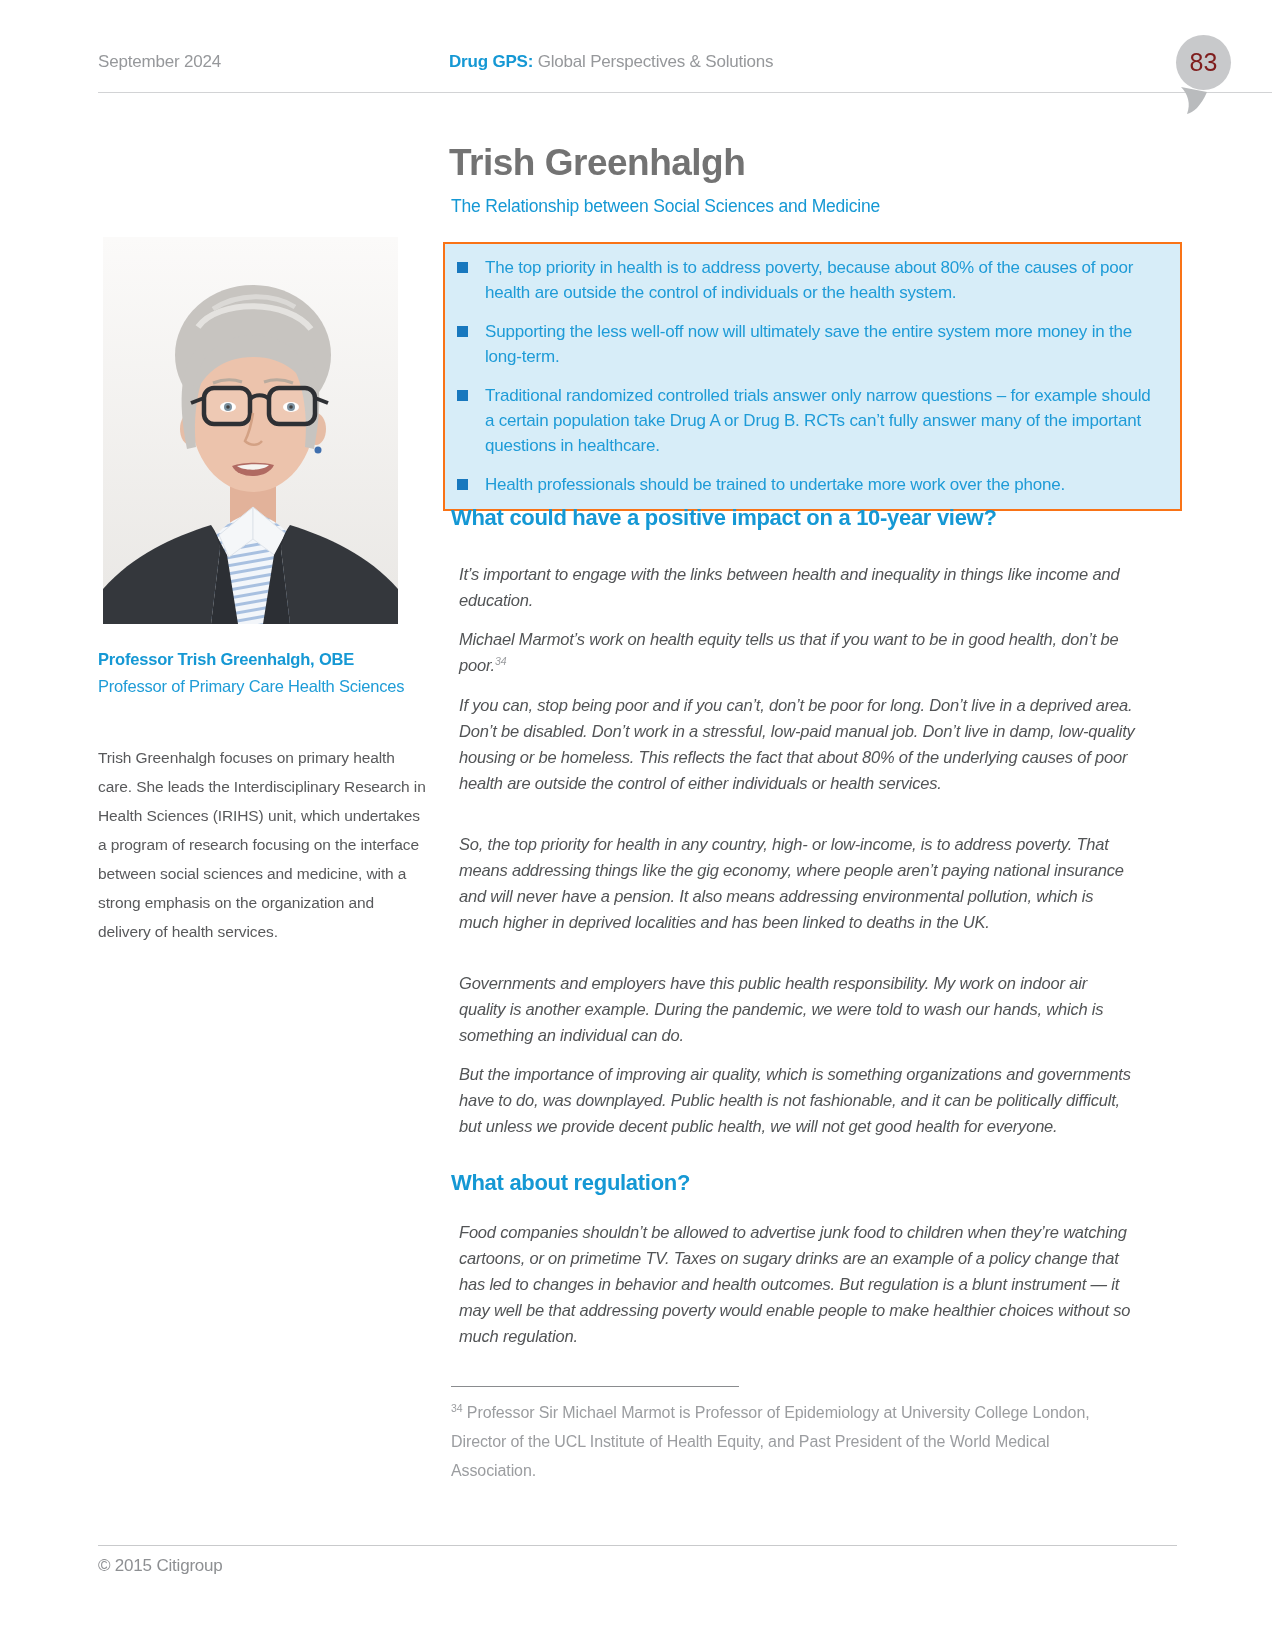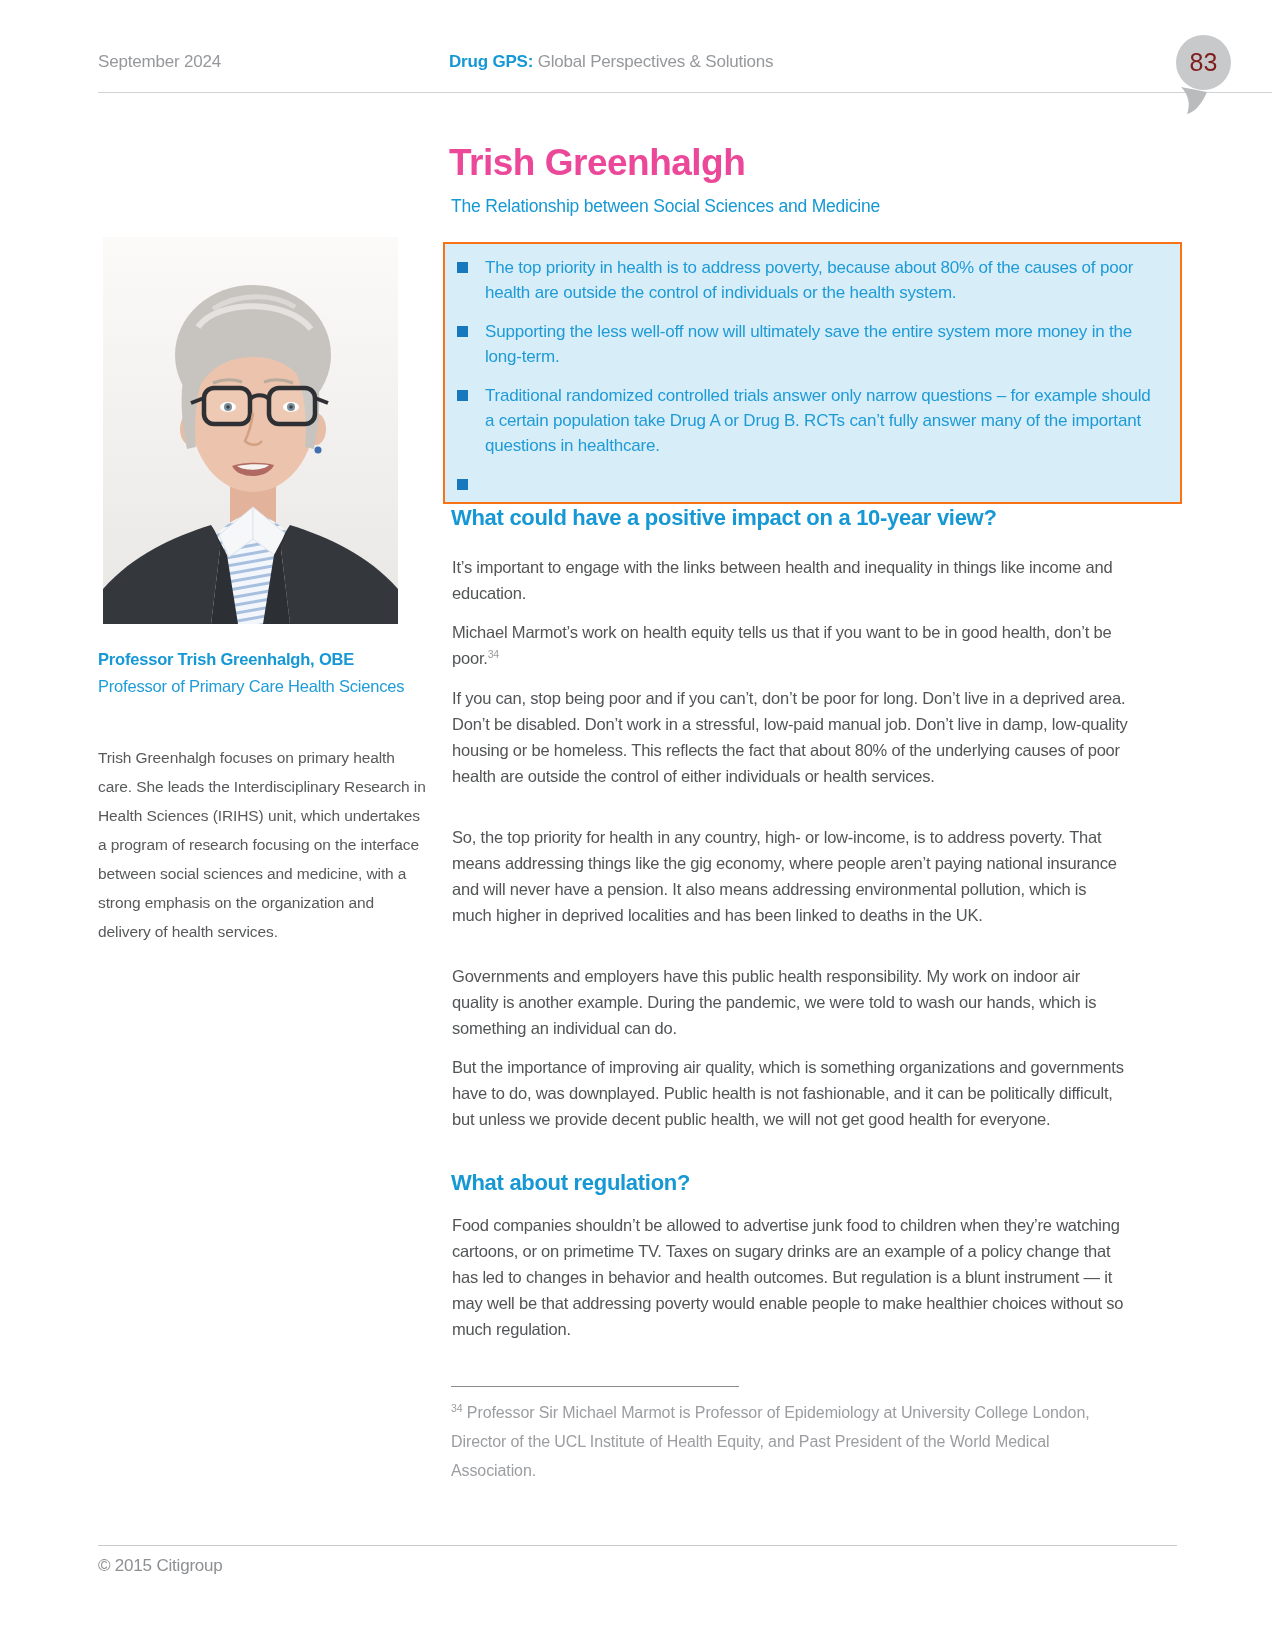--- a/index.html
+++ b/index.html
@@ -26,35 +26,35 @@
   }
   .badge-tail{left:1179px;top:86px;width:30px;height:30px;z-index:2;}
 
   
   .photo{left:103px;top:237px;width:295px;height:387px;}
   .profile-name{left:98px;top:650px;width:340px;font-size:16.5px;font-weight:700;color:#1598d4;letter-spacing:-0.2px;}
   .profile-role{left:98px;top:677px;width:340px;font-size:16.5px;color:#1e9cd7;letter-spacing:-0.2px;}
   .profile-bio{left:98px;top:727px;width:332px;font-size:15.5px;line-height:29px;color:#58595b;letter-spacing:-0.1px;}
 
   
-  .title{left:449px;top:142px;width:700px;font-size:37px;font-weight:700;color:#ec4899;letter-spacing:-0.5px;}
+  .title{left:449px;top:142px;width:700px;font-size:37px;font-weight:700;color:#737373;letter-spacing:-0.5px;}
   .subtitle{left:451px;top:196px;width:700px;font-size:17.5px;color:#1598d4;letter-spacing:-0.2px;}
 
   .kp-box{
     left:443px;top:242px;width:739px;box-sizing:border-box;
     background:#d7edf8;border:2px solid #f97316;
     padding:11px 18px 12px 12px;
   }
   .kp{display:flex;margin-bottom:14px;}
   .kp:last-child{margin-bottom:0;}
   .kp-bullet{flex:none;width:11px;height:11px;background:#1878be;margin:7px 17px 0 0;}
   .kp-text{font-size:17px;line-height:25px;color:#1e9bd7;letter-spacing:-0.2px;}
 
   .sec-h{left:451px;width:690px;font-size:22px;font-weight:700;color:#1598d4;letter-spacing:-0.3px;}
-  .body-p{left:451px;width:678px;font-size:16.5px;line-height:26px;color:#525456;letter-spacing:-0.2px;margin:1px;}
+  .body-p{left:451px;width:678px;font-size:16.5px;line-height:26px;color:#525456;letter-spacing:-0.2px;margin:8px;font-style:italic;}
   .body-p sup{font-size:10.5px;color:#9a9c9f;vertical-align:super;line-height:0;}
 
   .fn-rule{left:451px;top:1386px;width:288px;height:1px;background:#8a8c8f;}
   .footnote{left:451px;top:1398px;width:678px;font-size:16px;line-height:29px;color:#9b9da0;letter-spacing:-0.1px;margin:0;}
   .footnote sup{font-size:10.5px;vertical-align:super;line-height:0;}
 
   
   .ftr-rule{left:98px;top:1545px;width:1079px;height:1px;background:#c9cacc;}
   .ftr-text{left:98px;top:1556px;font-size:17px;color:#8d8f92;letter-spacing:-0.2px;}
 </style>
@@ -149,20 +149,21 @@
     <div class="kp">
       <span class="kp-bullet"></span>
       <span class="kp-text">Supporting the less well-off now will ultimately save the entire system more money in the long-term.</span>
     </div>
     <div class="kp">
       <span class="kp-bullet"></span>
       <span class="kp-text">Traditional randomized controlled trials answer only narrow questions – for example should a certain population take Drug A or Drug B. RCTs can’t fully answer many of the important questions in healthcare.</span>
     </div>
     <div class="kp">
       <span class="kp-bullet"></span>
+      <span class="kp-text">Health professionals should be trained to undertake more work over the phone.</span>
     </div>
   </div>
 
   <div class="abs sec-h" style="top:505px">What could have a positive impact on a 10-year view?</div>
 
   <p class="abs body-p" style="top:553px">It’s important to engage with the links between health and inequality in things like income and education.</p>
   <p class="abs body-p" style="top:618px"><span>Michael Marmot’s work on health equity tells us that if you want to be in good health, don’t be poor.</span><sup>34</sup></p>
   <p class="abs body-p" style="top:684px">If you can, stop being poor and if you can’t, don’t be poor for long. Don’t live in a deprived area. Don’t be disabled. Don’t work in a stressful, low-paid manual job. Don’t live in damp, low-quality housing or be homeless. This reflects the fact that about 80% of the underlying causes of poor health are outside the control of either individuals or health services.</p>
   <p class="abs body-p" style="top:823px">So, the top priority for health in any country, high- or low-income, is to address poverty. That means addressing things like the gig economy, where people aren’t paying national insurance and will never have a pension. It also means addressing environmental pollution, which is much higher in deprived localities and has been linked to deaths in the UK.</p>
   <p class="abs body-p" style="top:962px">Governments and employers have this public health responsibility. My work on indoor air quality is another example. During the pandemic, we were told to wash our hands, which is something an individual can do.</p>

